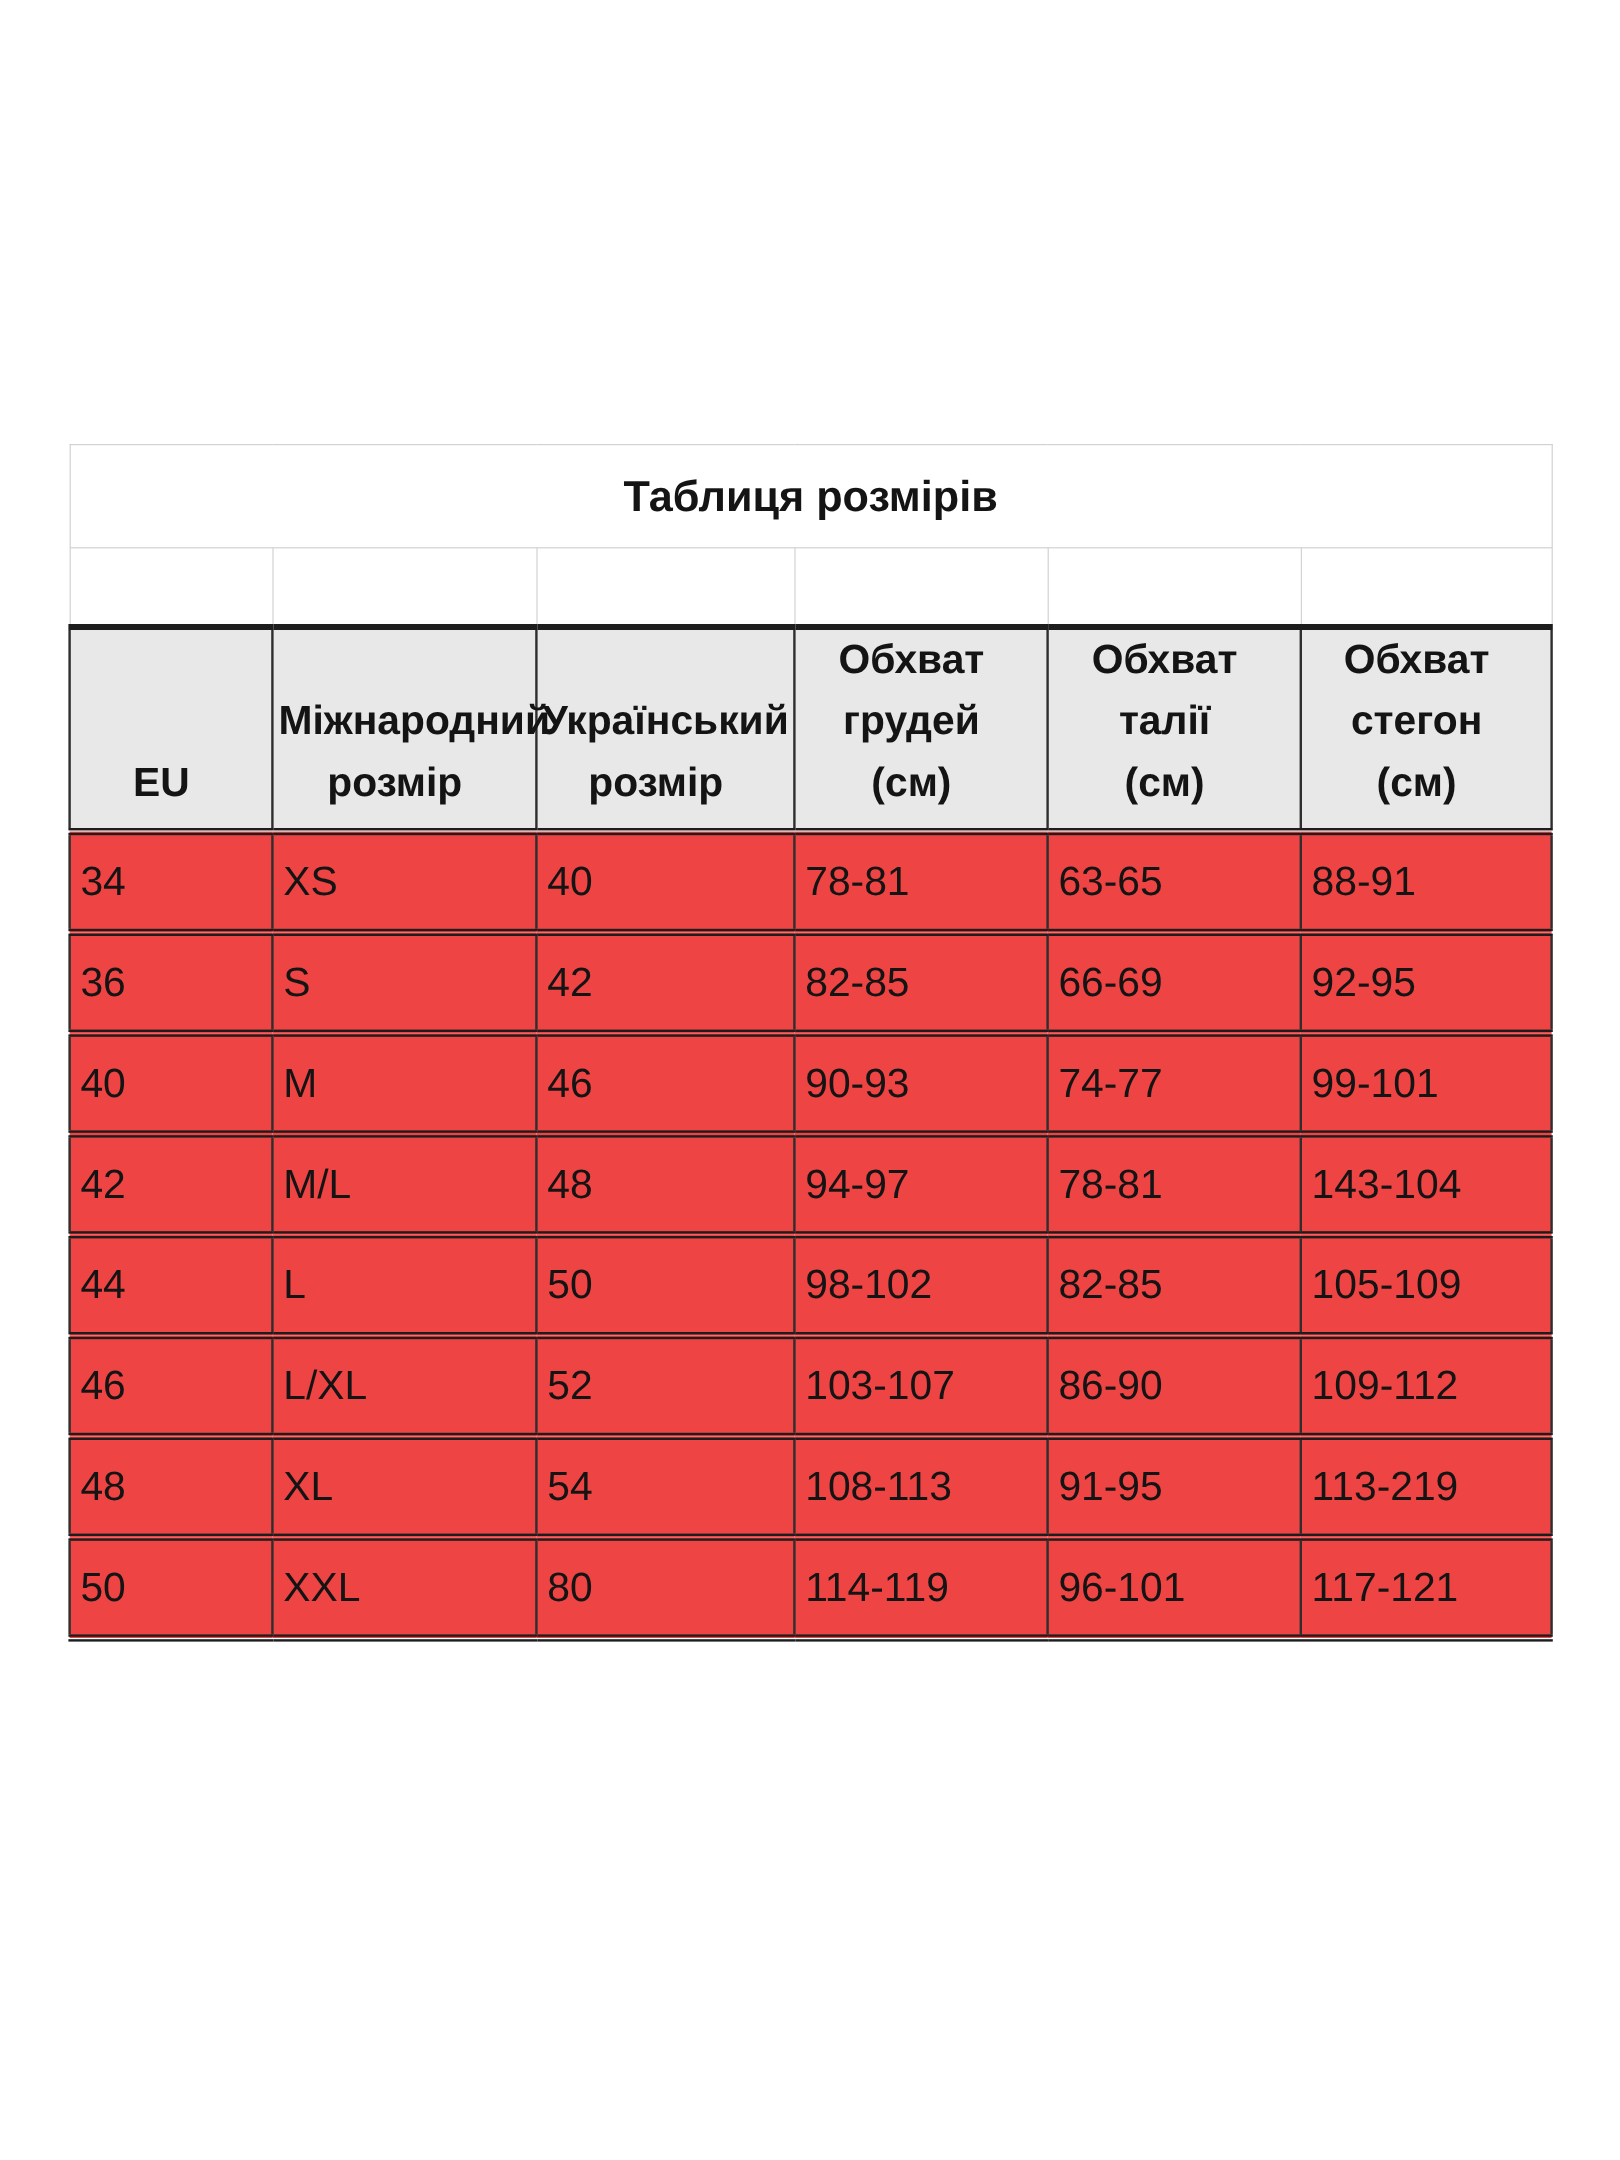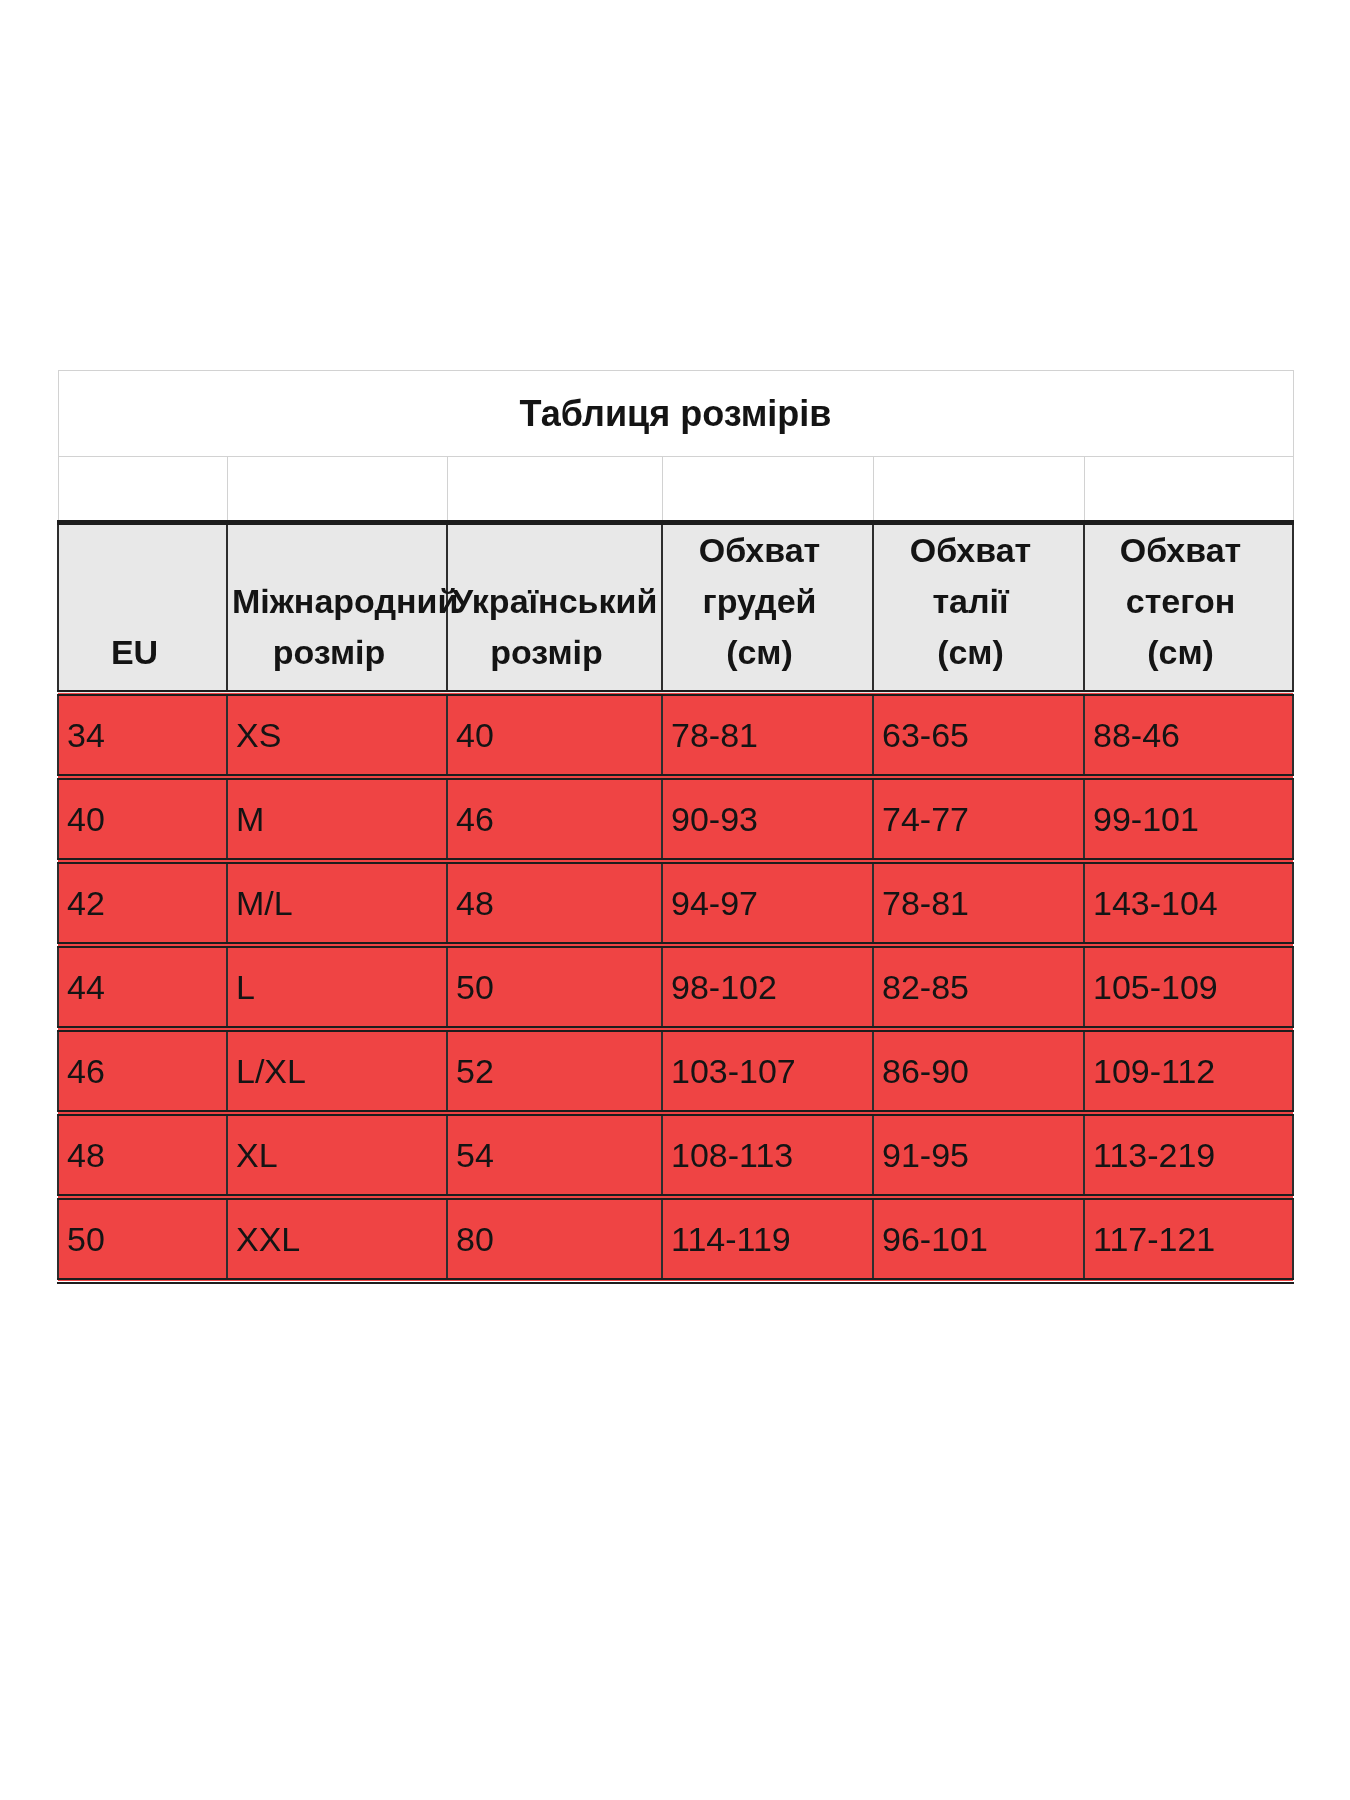--- a/index.html
+++ b/index.html
@@ -111,21 +111,29 @@
 стегон (см)</td>
       </tr>
     </tbody>
     <tbody>
         <tr class="data-row">
           <td>34</td>
           <td>XS</td>
           <td>40</td>
           <td>78-81</td>
           <td>63-65</td>
-          <td>88-46</td>
+          <td>88-91</td>
+        </tr>
+        <tr class="data-row">
+          <td>36</td>
+          <td>S</td>
+          <td>42</td>
+          <td>82-85</td>
+          <td>66-69</td>
+          <td>92-95</td>
         </tr>
         <tr class="data-row">
           <td>40</td>
           <td>M</td>
           <td>46</td>
           <td>90-93</td>
           <td>74-77</td>
           <td>99-101</td>
         </tr>
         <tr class="data-row">

